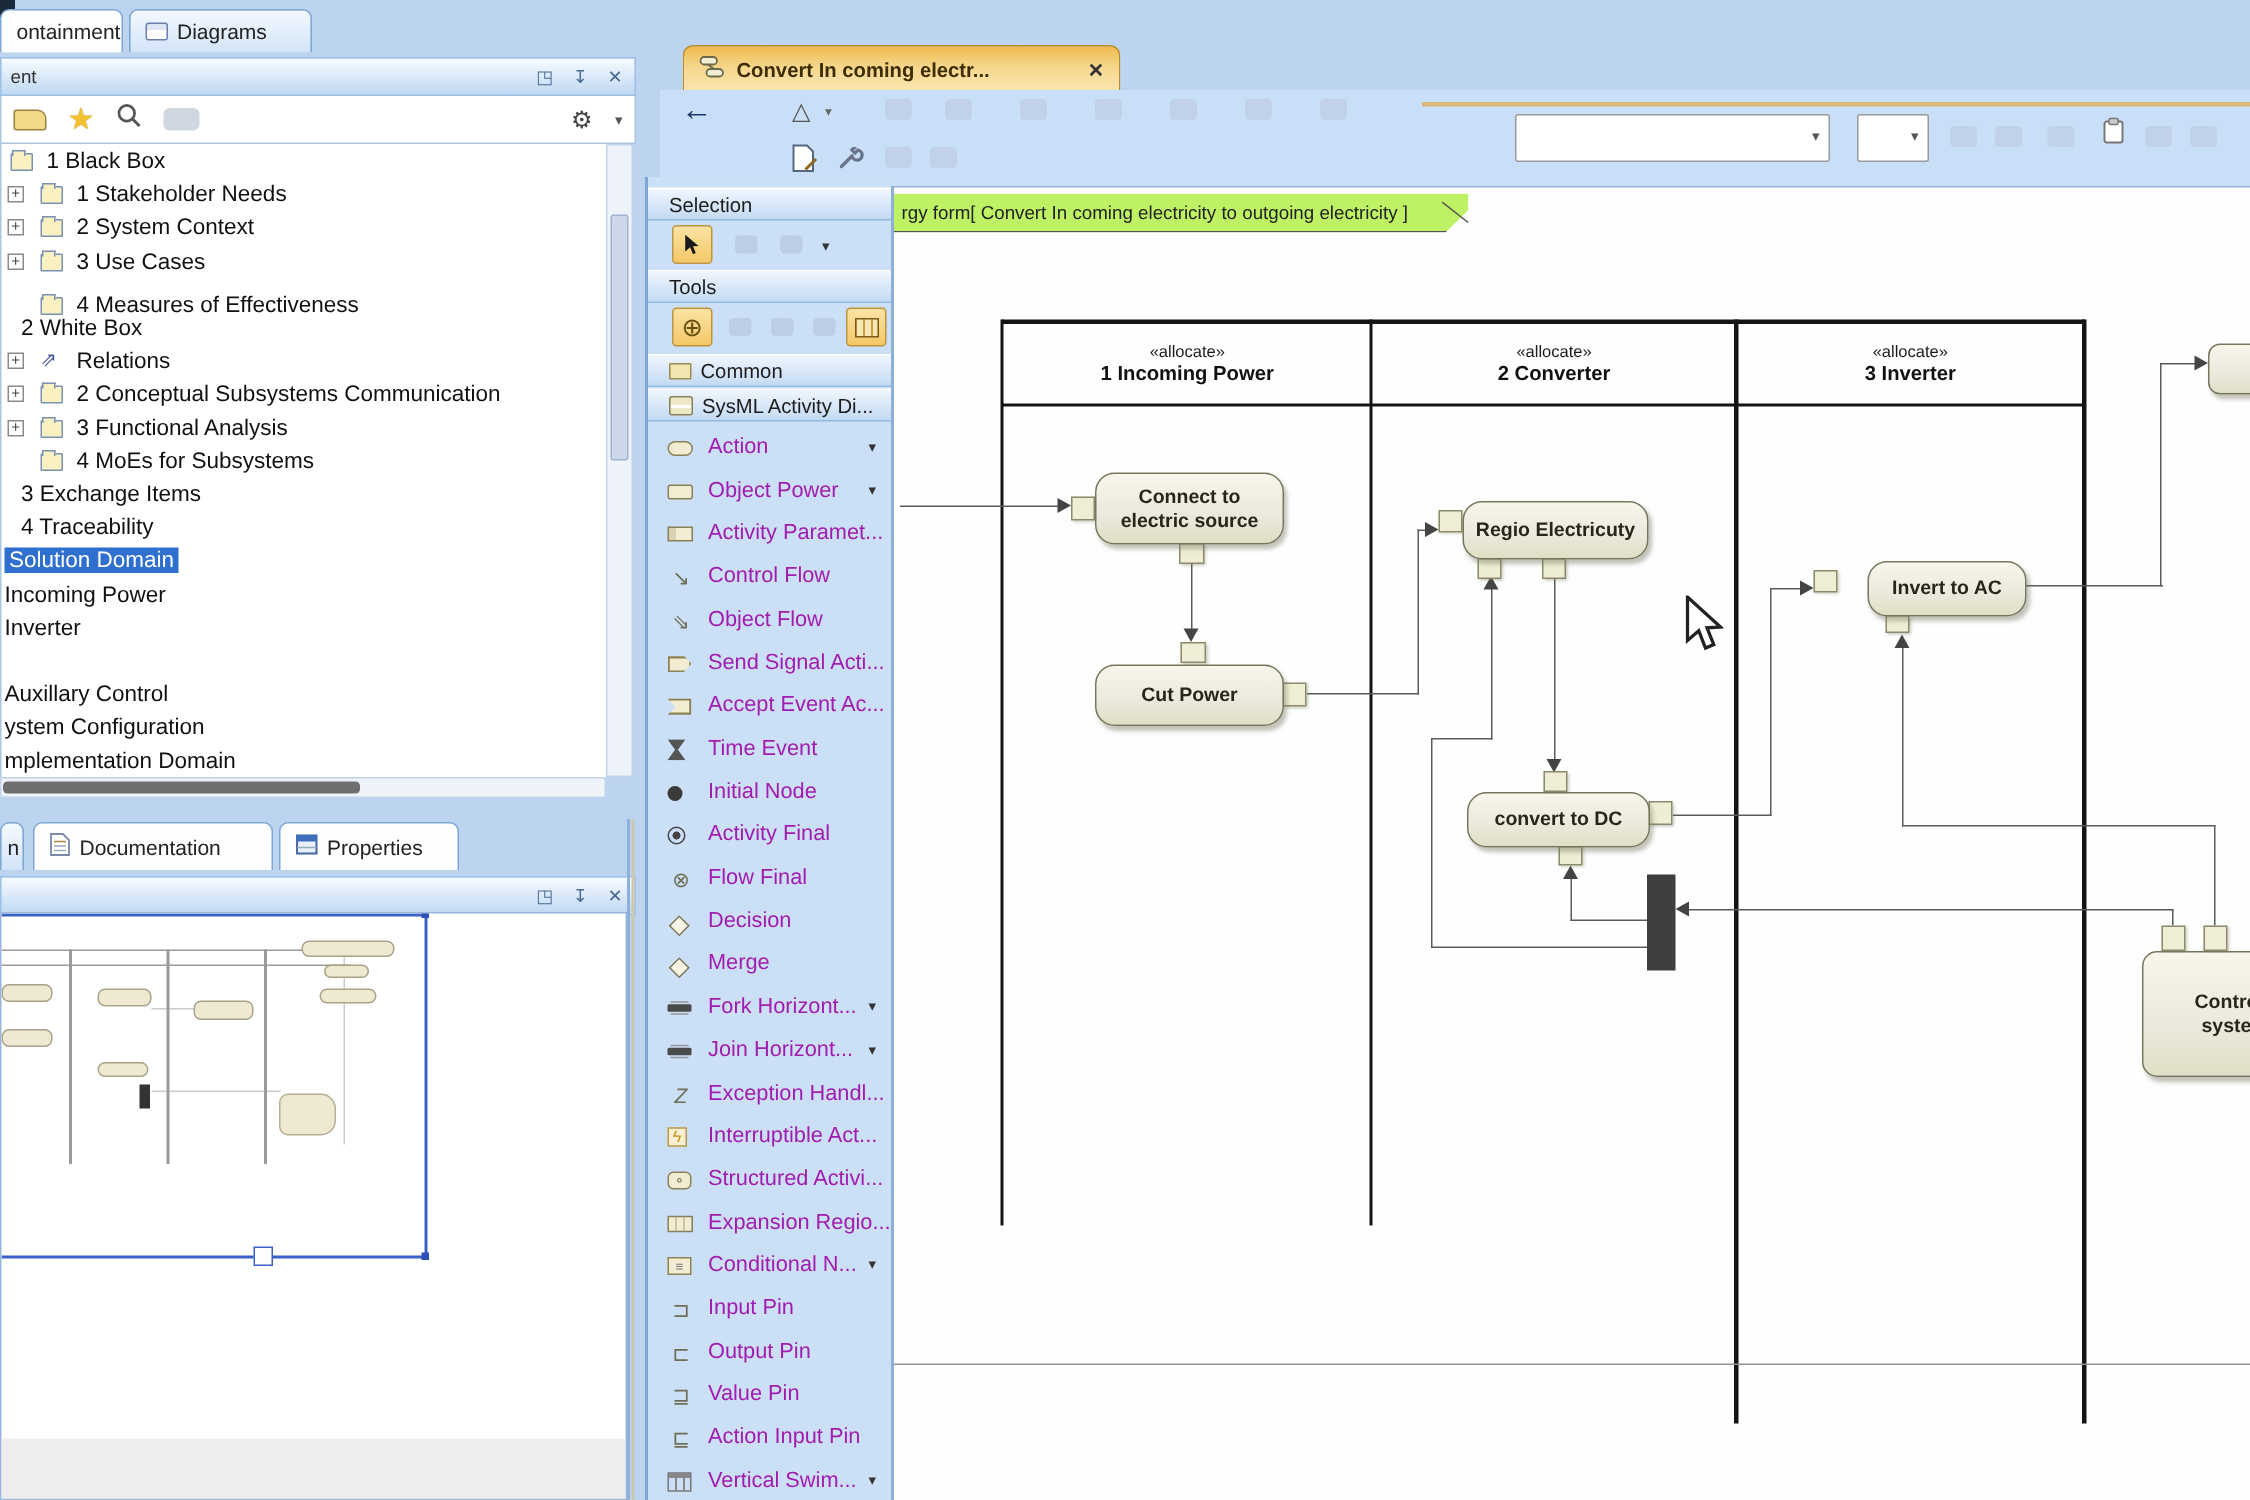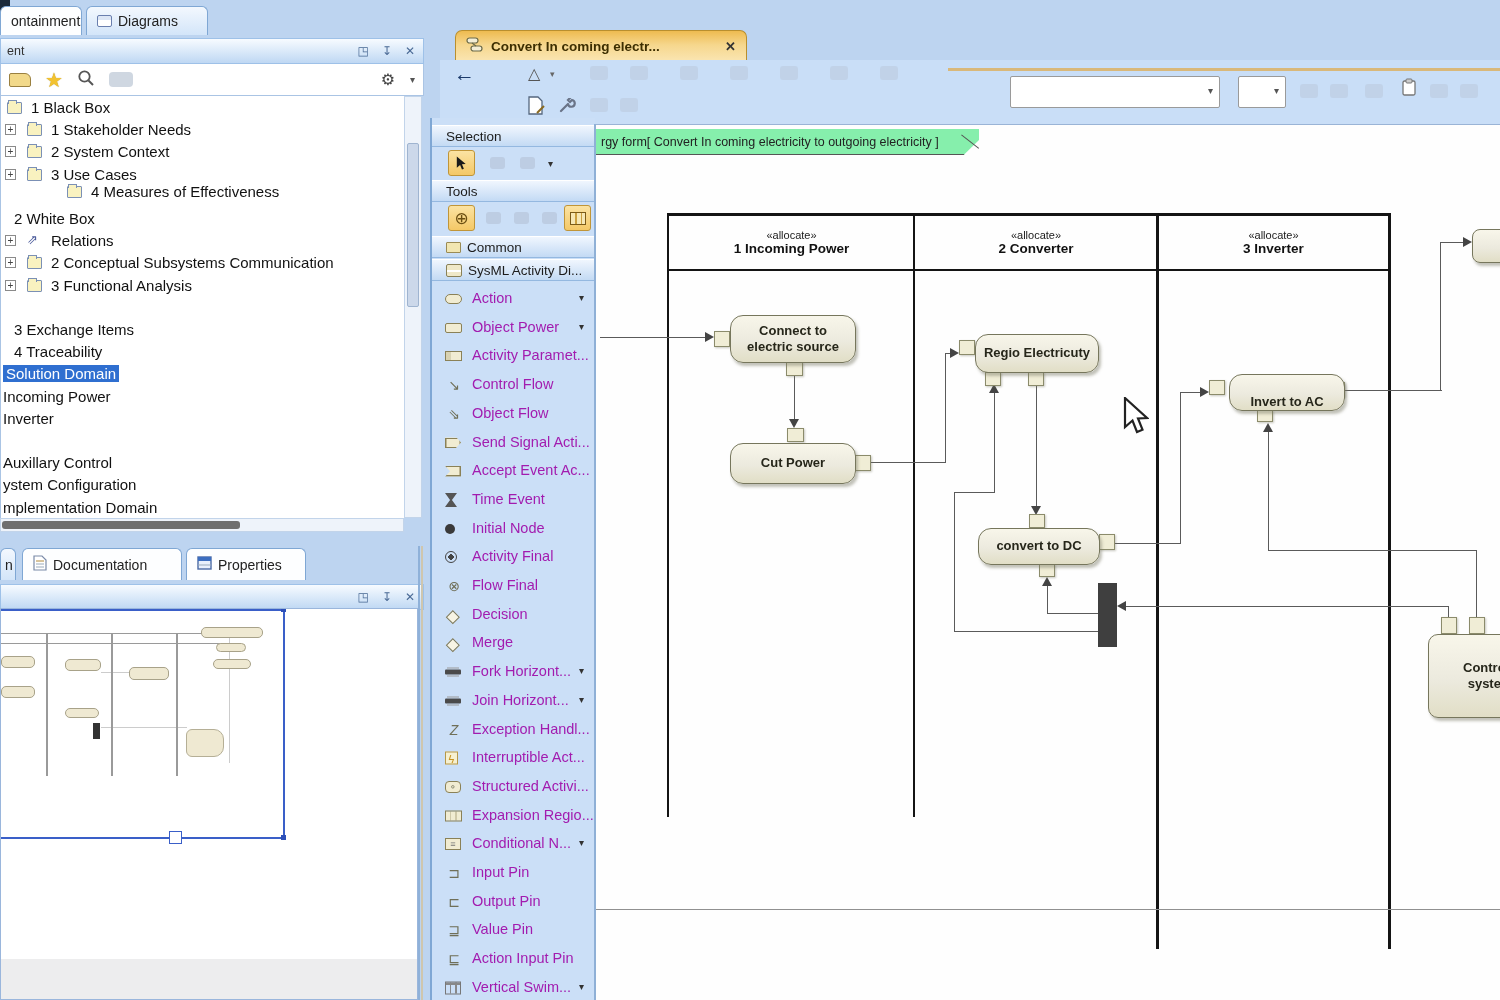--- a/index.html
+++ b/index.html
@@ -88,21 +88,21 @@
        border:1px solid #b98f2e;border-bottom:none;border-radius:7px 7px 0 0;
        display:flex;align-items:center;gap:8px;padding:0 10px;}
   .dtab .ttl{font-size:13.5px;font-weight:bold;color:#3d2e00;white-space:nowrap;}
   .toolbars{left:440px;top:60px;width:1060px;height:64px;background:#c9def7;}
   .tico{position:absolute;width:18px;height:14px;background:#b9c8dd;border-radius:3px;opacity:.55;}
   .combo{position:absolute;height:32px;background:#fff;border:1px solid #9a9a9a;border-radius:2px;}
   .combo .cv{position:absolute;right:6px;top:8px;font-size:10px;color:#555;}
   .tanline{position:absolute;background:#d9b87a;}
 
   .canvas{left:595px;top:124px;width:905px;height:876px;background:#fefefe;border-top:1px solid #9ab4d6;overflow:hidden;}
-  .frame-label{position:absolute;left:0;top:4px;width:384px;height:26px;background:#86efac;
+  .frame-label{position:absolute;left:0;top:4px;width:384px;height:26px;background:#bef264;
        border-bottom:1.4px solid #555;clip-path:polygon(0 0,100% 0,100% 42%,96% 100%,0 100%);
        font-size:12.5px;color:#222;display:flex;align-items:center;padding:0 6px;white-space:nowrap;}
   .slant{position:absolute;left:364px;top:16px;width:22px;height:1.4px;background:#555;transform:rotate(38deg);}
   .lane-line{position:absolute;background:#141414;}
   .lane-head{position:absolute;top:92px;height:50px;display:flex;flex-direction:column;align-items:center;justify-content:center;}
   .lane-head .st{font-size:11px;color:#1a1a1a;}
   .lane-head .nm{font-size:13.5px;font-weight:bold;color:#111;}
   .node{position:absolute;background:linear-gradient(180deg,#f8f6ea,#eceade 55%,#e1dec6);
        border:1.4px solid #76765c;border-radius:13px;box-shadow:2px 3px 3px rgba(120,120,100,.45);
        display:flex;align-items:center;justify-content:center;text-align:center;
@@ -165,41 +165,45 @@
         <div class="trow" style="top: 46.4px;">
           <span class="texp" style="left: 4px;">+</span>
           <span class="tfold" style="left: 26px;"></span>
           <span class="tlab" style="left: 50px;">2 System Context</span>
         </div>
         <div class="trow" style="top: 68.6px;">
           <span class="texp" style="left: 4px;">+</span>
           <span class="tfold" style="left: 26px;"></span>
           <span class="tlab" style="left: 50px;">3 Use Cases</span>
         </div>
-        <div class="trow" style="top: 86px; margin-left: 40px;">
+        <div class="trow" style="top: 98px;">
           <span class="tfold" style="left: 26px;"></span>
           <span class="tlab" style="left: 50px;">4 Measures of Effectiveness</span>
         </div>
         <div class="trow" style="top: 113px;">
           <span class="tlab" style="left: 13px;">2 White Box</span>
         </div>
         <div class="trow" style="top: 135.2px;">
           <span class="texp" style="left: 4px;">+</span>
           <span class="trel" style="left: 26px;">⇗</span>
           <span class="tlab" style="left: 50px;">Relations</span>
         </div>
         <div class="trow" style="top: 157.4px;">
           <span class="texp" style="left: 4px;">+</span>
           <span class="tfold" style="left: 26px;"></span>
           <span class="tlab" style="left: 50px;">2 Conceptual Subsystems Communication</span>
         </div>
         <div class="trow" style="top: 179.6px;">
           <span class="texp" style="left: 4px;">+</span>
           <span class="tfold" style="left: 26px;"></span>
           <span class="tlab" style="left: 50px;">3 Functional Analysis</span>
+        </div>
+        <div class="trow" style="top: 201.8px;">
+          <span class="tfold" style="left: 26px;"></span>
+          <span class="tlab" style="left: 50px;">4 MoEs for Subsystems</span>
         </div>
         <div class="trow" style="top: 224px;">
           <span class="tlab" style="left: 13px;">3 Exchange Items</span>
         </div>
         <div class="trow" style="top: 246.2px;">
           <span class="tlab" style="left: 13px;">4 Traceability</span>
         </div>
         <div class="trow sel" style="top: 268.4px;">
           <span class="tlab" style="left: 2px;">Solution Domain</span>
         </div>
@@ -586,21 +590,21 @@
     </div>
     <div class="node" style="left:135px;top:318px;width:126px;height:41px;">
       <span>Cut Power</span>
     </div>
     <div class="node" style="left:380px;top:209px;width:124px;height:39px;">
       <span>Regio Electricuty</span>
     </div>
     <div class="node" style="left:383px;top:403px;width:122px;height:37px;">
       <span>convert to DC</span>
     </div>
-    <div class="node" style="left:634px;top:249px;width:116px;height:37px;align-items:flex-end;">
+    <div class="node" style="left:650px;top:249px;width:106px;height:37px;">
       <span>Invert to AC</span>
     </div>
     <div class="node" style="left:833px;top:509px;width:110px;height:84px;border-radius:10px;justify-content:flex-start;padding-left:34px;">
       <span>Contro
 syste</span>
     </div>
     <div class="node" style="left:877px;top:104px;width:34px;height:34px;border-radius:8px 0 0 8px;"></div>
 
     <div class="fbar" style="left:503px;top:458px;width:19px;height:64px;"></div>
 

